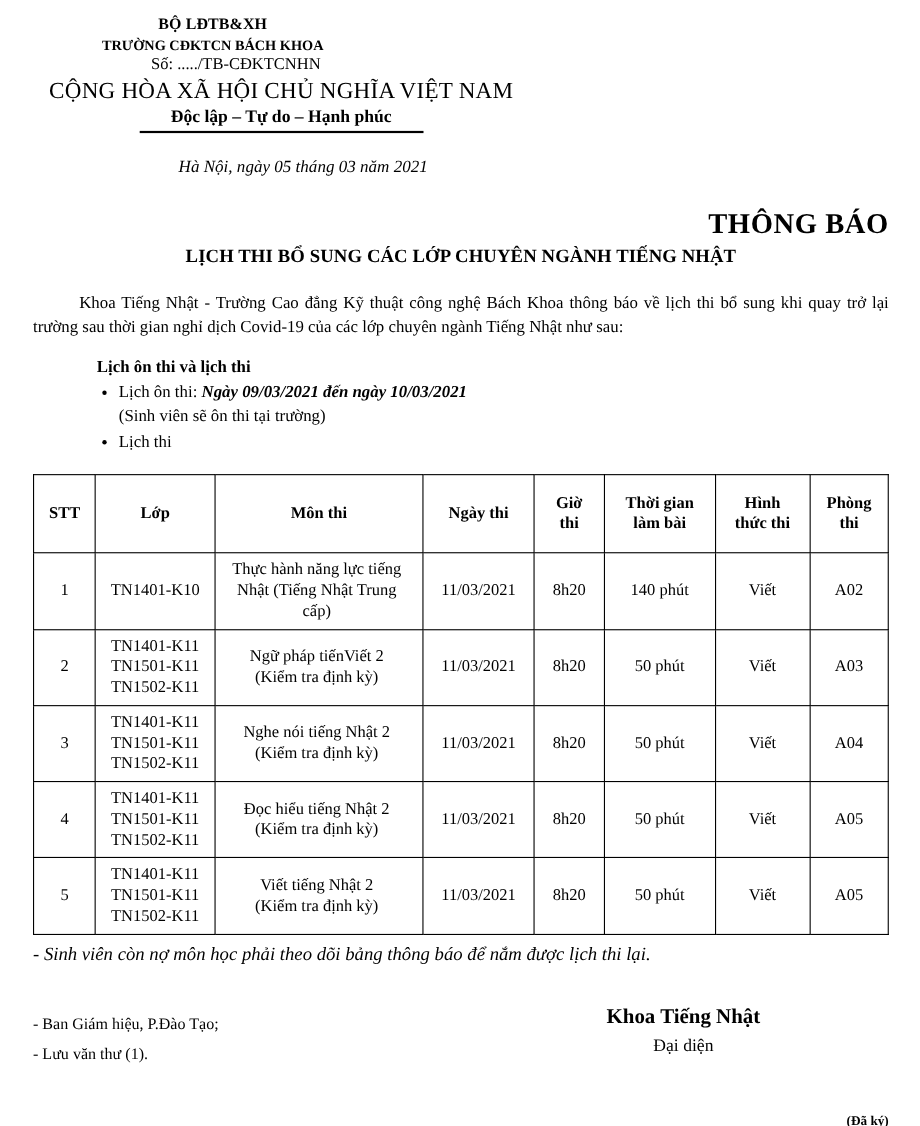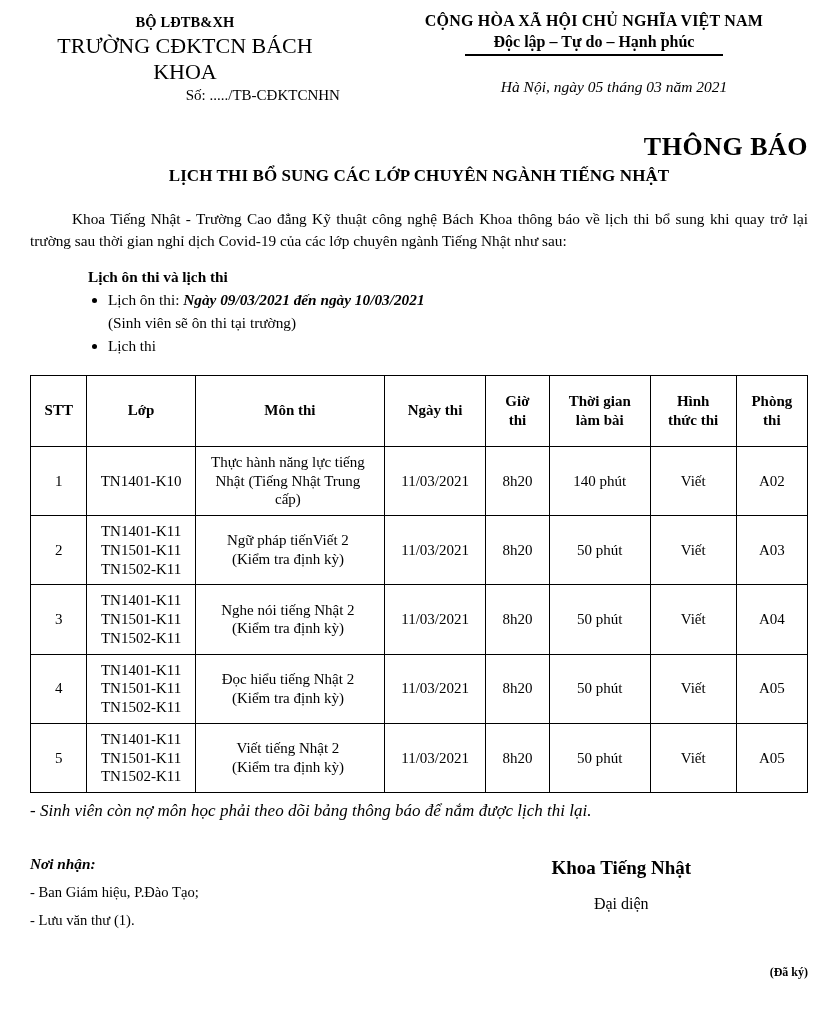--- a/index.html
+++ b/index.html
@@ -18,54 +18,53 @@
     width: 836px;
     min-height: 1024px;
     box-sizing: border-box;
     padding: 10px 28px 10px 30px;
     position: relative;
   }
 
   
   .header {
     display: flex;
-    flex-direction: row;
+    flex-direction: column;
     align-items: flex-start;
     width: 100%;
-    gap: 40px;
   }
   .header-left {
     width: 42%;
     text-align: center;
     padding-top: 4px;
   }
   .header-right {
     width: 58%;
     text-align: center;
     padding-top: 2px;
   }
   .org-line1 {
     font-size: 14.5px;
     font-weight: bold;
     letter-spacing: 0.1px;
   }
   .org-line2 {
-    font-size: 22px;
-    font-weight: normal;
+    font-size: 13px;
+    font-weight: bold;
     margin-top: 2px;
   }
   .org-line3 {
     font-size: 15px;
     margin-top: 2px;
-    text-align: right;
+    text-align: center;
     padding-left: 42px;
   }
   .nation-line1 {
-    font-size: 16px;
-    font-weight: bold;
+    font-size: 21px;
+    font-weight: normal;
     letter-spacing: 0.2px;
   }
   .nation-line2 {
     font-size: 16px;
     font-weight: bold;
     margin-top: 3px;
   }
   .nation-rule {
     width: 258px;
     height: 1.6px;
@@ -203,21 +202,21 @@
     margin-top: 11px;
     font-size: 14.6px;
   }
   .sign-dept {
     font-weight: bold;
     font-size: 19px;
     margin-top: 2px;
   }
   .sign-role {
     font-size: 16px;
-    margin-top: 16px;
+    margin-top: 6px;
   }
   .sign-signed {
     font-weight: bold;
     font-size: 12px;
     margin-top: 52px;
     text-align: right;
   }
 </style>
 </head>
 <body>
@@ -366,21 +365,20 @@
         <td>Viết</td>
         <td>A05</td>
       </tr>
     </tbody>
   </table>
 
   <div class="note-body">- Sinh viên còn nợ môn học phải theo dõi bảng thông báo để nắm được lịch thi lại.</div>
 
   <div class="footer">
     <div class="footer-left">
-      <div class="recv-title">Nơi nhận:</div>
       <div class="recv-item">- Ban Giám hiệu, P.Đào Tạo;</div>
       <div class="recv-item">- Lưu văn thư  (1).</div>
     </div>
     <div class="footer-right">
       <div class="sign-dept">Khoa Tiếng Nhật</div>
       <div class="sign-role">Đại diện</div>
       <div class="sign-signed">(Đã ký)</div>
     </div>
   </div>
 

